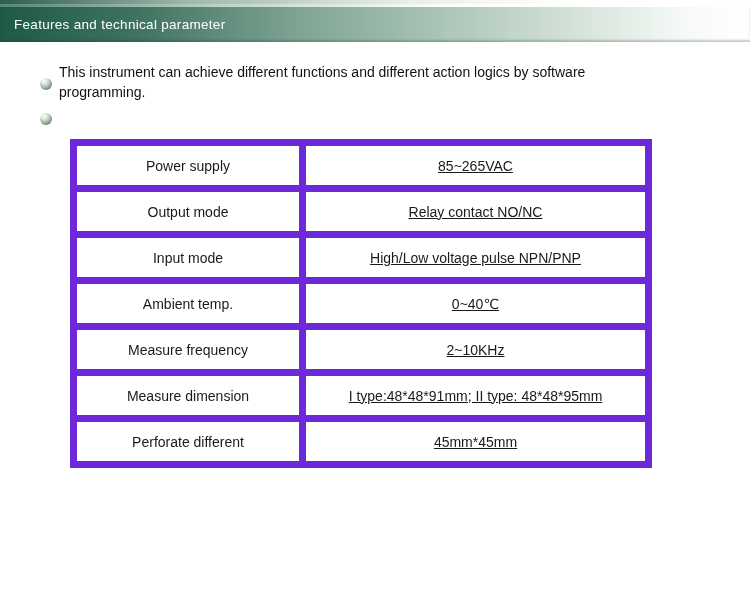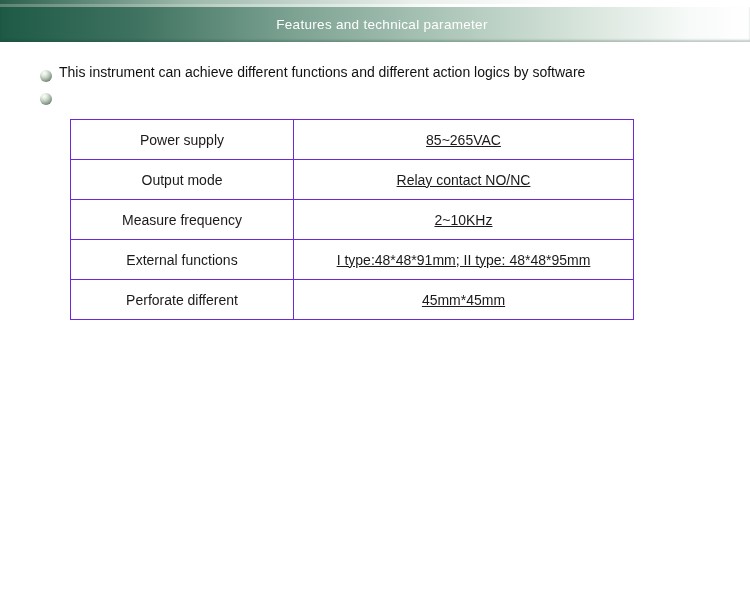--- a/index.html
+++ b/index.html
@@ -29,36 +29,35 @@
   .hdr-strip-hi {
     height: 3px;
     background: linear-gradient(to right, #5d8373 0%, #c2d4ca 30%, #ffffff 60%);
   }
   .hdr-bar {
     height: 35px;
     display: flex;
     align-items: center;
     background: linear-gradient(to right, #1d5a46 0%, #3f7260 18%, #7fa494 40%, #a9c4b6 58%, #d8e5dc 78%, #f7faf8 92%, #ffffff 100%);
     box-shadow: inset 0 -2px 2px rgba(20, 60, 45, 0.25);
-    justify-content: center;
   }
   .hdr-title {
     color: #ffffff;
     font-size: 13.5px;
     padding-left: 14px;
     letter-spacing: 0.3px;
   }
 
   
   .bullets {
     padding: 20px 40px 0 40px;
   }
   .bullet {
     display: flex;
-    align-items: flex-end;
+    align-items: center;
     margin-bottom: 7px;
   }
   .bullet-icon {
     flex: none;
     width: 12px;
     height: 12px;
     border-radius: 50%;
     margin: 4px 7px 0 0;
     background: radial-gradient(circle at 35% 26%,
       #fbfdf9 0%, #e3ebe0 22%, #b9c7ba 45%, #87988b 68%, #5a6a5e 88%, #475649 100%);
@@ -70,21 +69,21 @@
   }
   .bullet-line { display: block; }
 
   
   .param-table {
     margin: 14px 0 0 70px;
     border-collapse: collapse;
     table-layout: fixed;
   }
   .param-table td {
-    border: 1px solid #6d28d9;
+    border: 7px solid #6d28d9;
     height: 39px;
     text-align: center;
     vertical-align: middle;
     font-size: 14px;
     color: #1a1a1a;
     padding: 0 4px;
     overflow: hidden;
     white-space: nowrap;
   }
   .param-table .label-cell { width: 214px; }
@@ -102,20 +101,21 @@
       <span class="hdr-title">Features and technical parameter</span>
     </div>
   </div>
 
   <div class="bullets">
 
     <div class="bullet">
       <span class="bullet-icon"></span>
       <div class="bullet-text">
         <span class="bullet-line">This instrument can achieve different functions and different action logics by software</span>
+        <span class="bullet-line">programming.</span>
       </div>
     </div>
 
     <div class="bullet">
       <span class="bullet-icon"></span>
       <div class="bullet-text">
       </div>
     </div>
 
   </div>
@@ -124,25 +124,33 @@
     <tbody>
       <tr>
         <td class="label-cell">Power supply</td>
         <td class="value-cell">85~265VAC</td>
       </tr>
       <tr>
         <td class="label-cell">Output mode</td>
         <td class="value-cell">Relay contact NO/NC</td>
       </tr>
       <tr>
+        <td class="label-cell">Input mode</td>
+        <td class="value-cell">High/Low voltage pulse NPN/PNP</td>
+      </tr>
+      <tr>
+        <td class="label-cell">Ambient temp.</td>
+        <td class="value-cell">0~40℃</td>
+      </tr>
+      <tr>
         <td class="label-cell">Measure frequency</td>
         <td class="value-cell">2~10KHz</td>
       </tr>
       <tr>
-        <td class="label-cell">External functions</td>
+        <td class="label-cell">Measure dimension</td>
         <td class="value-cell">I type:48*48*91mm; II type: 48*48*95mm</td>
       </tr>
       <tr>
         <td class="label-cell">Perforate different</td>
         <td class="value-cell">45mm*45mm</td>
       </tr>
     </tbody>
   </table>
 
 </div>

